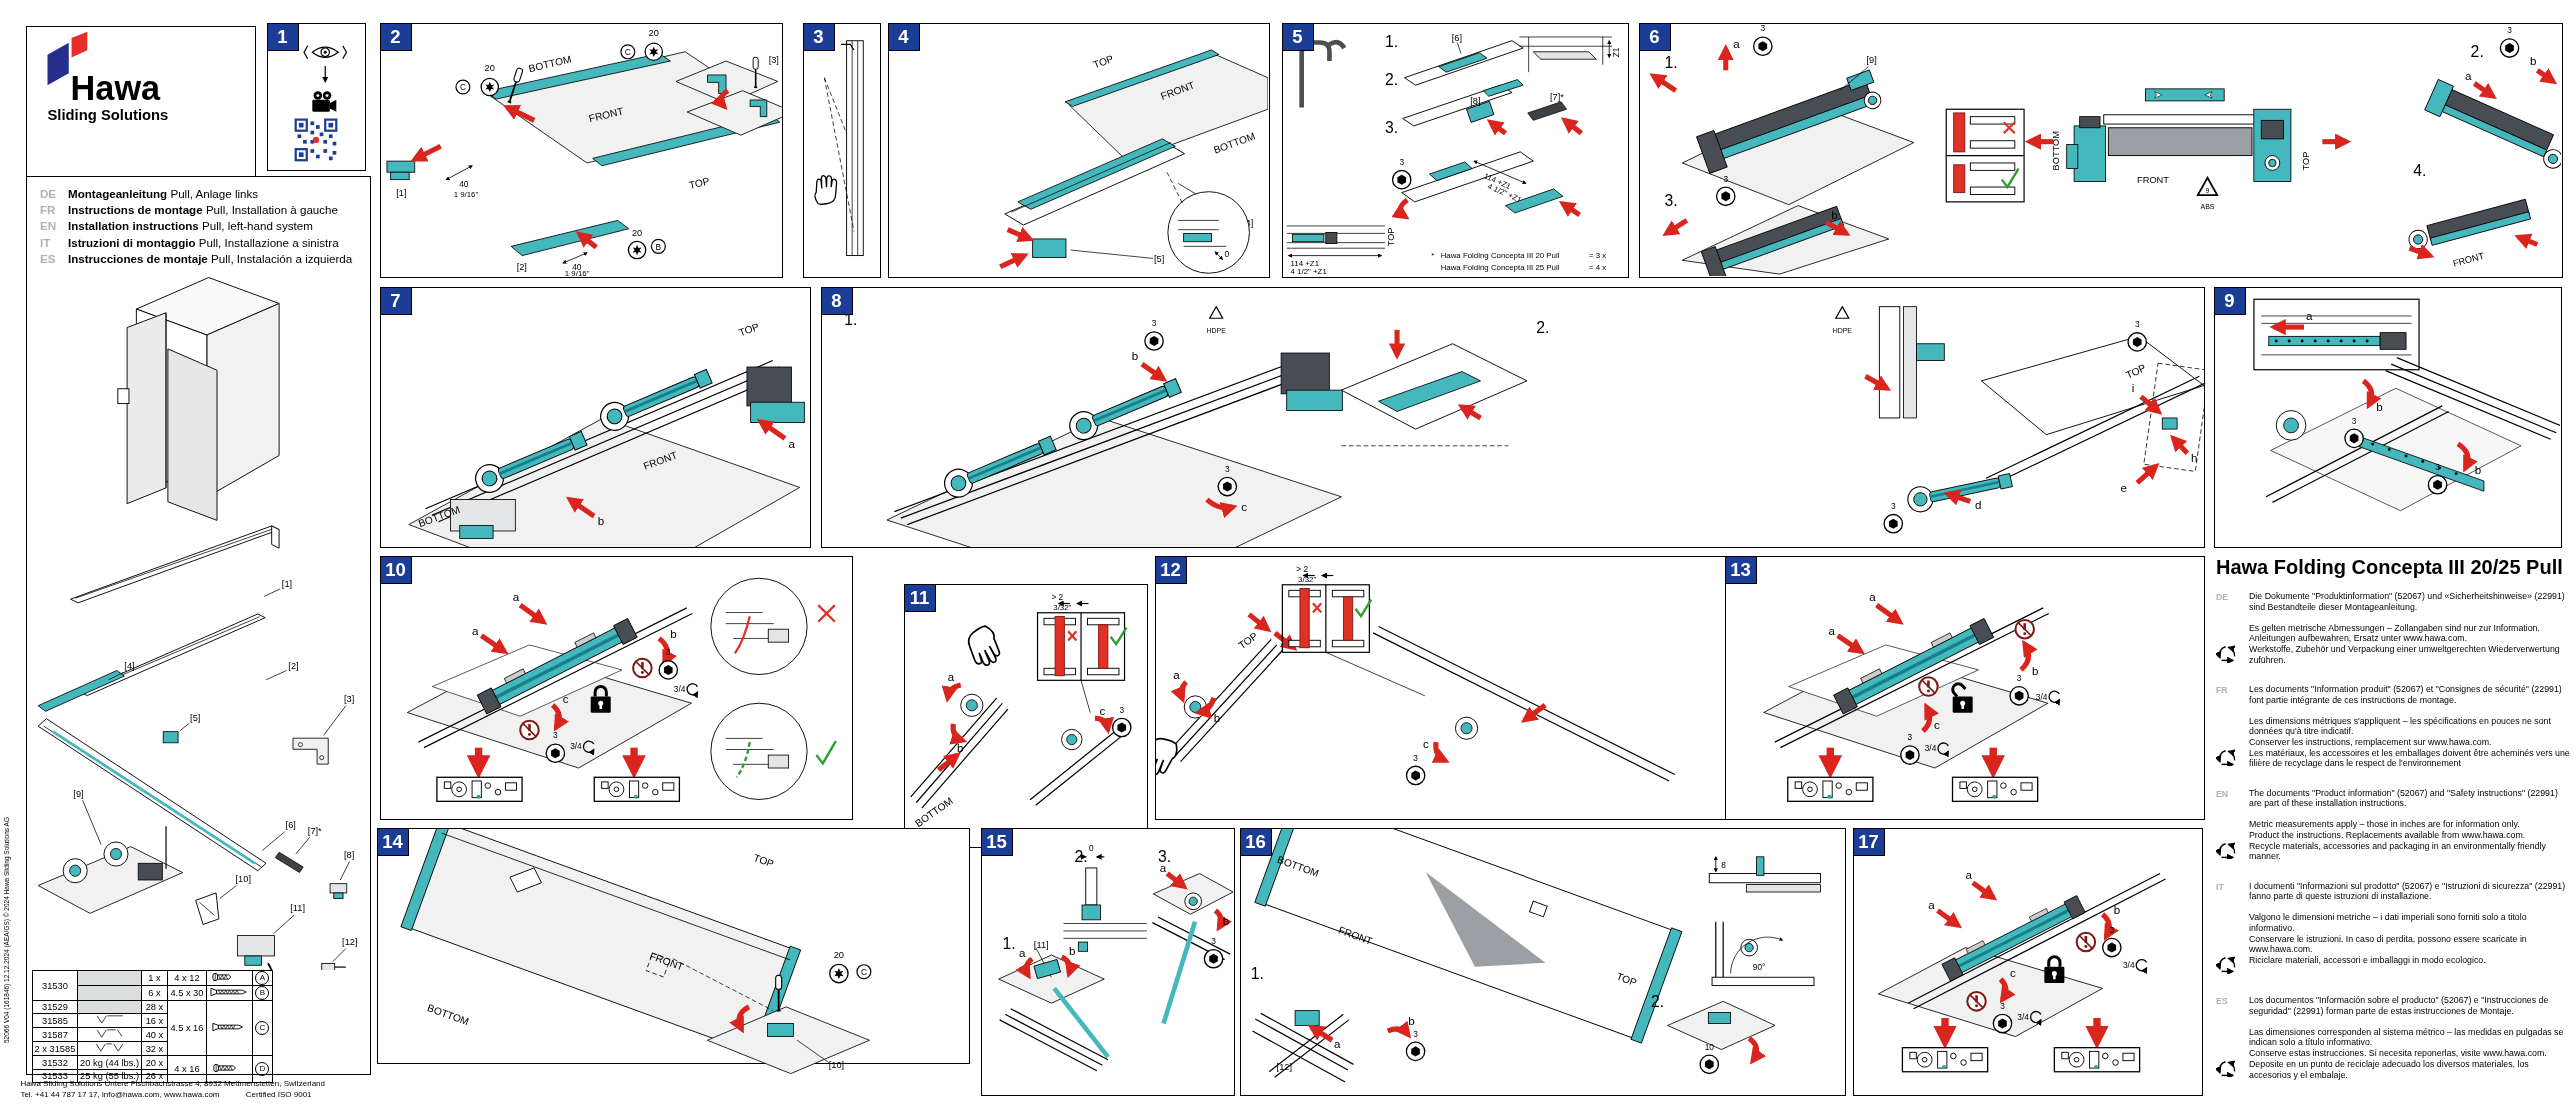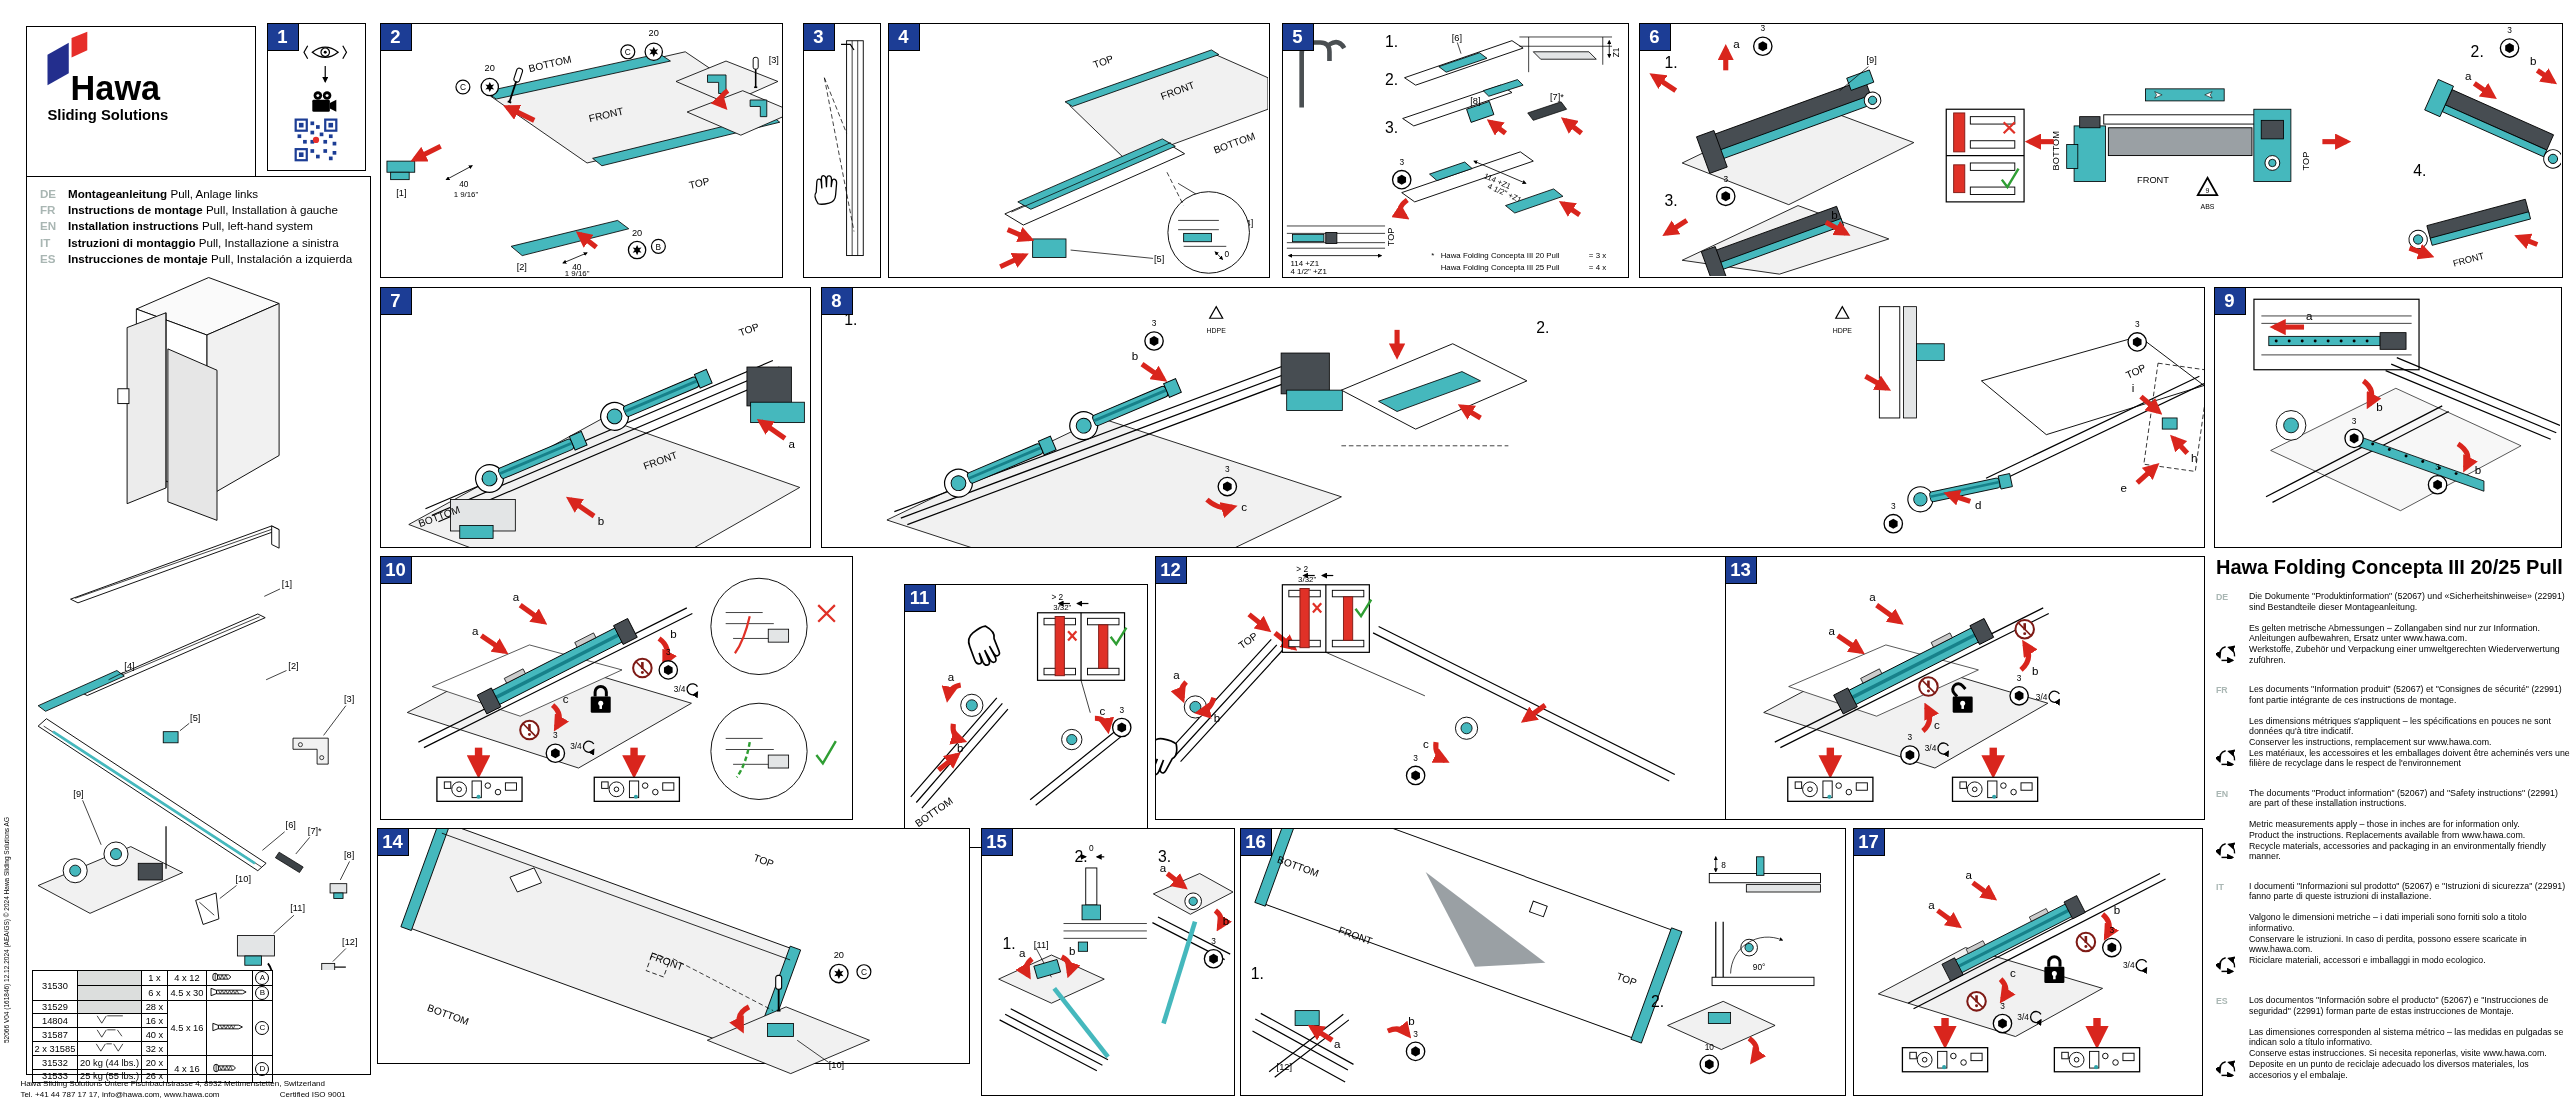--- a/index.html
+++ b/index.html
@@ -346,21 +346,21 @@
         <td>28 x</td>
         <td rowspan="4">4.5 x 16</td>
         <td rowspan="4"><svg width="37" height="12" viewBox="0 0 40 13">
                   <path d="M2,2.5 V10.5 L8,8.2 V4.8 Z" class="wht"></path>
                   <path d="M8,4.5 h22 l4,2 -4,2 h-22 z" class="wht"></path>
                   <path d="M10,4.5 l2,4 2,-4 2,4 2,-4 2,4 2,-4 2,4 2,-4" fill="none" stroke="#000" stroke-width=".7"></path>
                 </svg></td>
         <td rowspan="4"><span class="circ">C</span></td>
       </tr>
       <tr>
-        <td class="pt">14804</td>
+        <td class="pt">31585</td>
         <td><svg width="32" height="11" viewBox="0 0 34 12">
                   <path d="M3,2 L8,10 L13,2" class="thn"></path>
                   <path d="M14,2 H31" class="thn"></path>
                 </svg></td>
         <td>16 x</td>
       </tr>
       <tr>
         <td class="pt">31587</td>
         <td><svg width="32" height="11" viewBox="0 0 34 12">
                   <path d="M3,2 L8,10 L13,2" class="thn"></path>
@@ -398,21 +398,21 @@
       </tr>
     </tbody>
         </table>
   </div>
 </div>
 
 <div class="foot">
   <div>Hawa Sliding Solutions Untere Fischbachstrasse 4, 8932 Mettmenstetten, Switzerland</div>
   <div style="position:relative">
     <span>Tel. +41 44 787 17 17, info@hawa.com, www.hawa.com</span>
-    <span style="margin-left:58px">Certified ISO 9001</span>
+    <span style="margin-left:24px">Certified ISO 9001</span>
   </div>
 </div>
 <div class="ed">52066 V04 (161846) 12.12.2024 (AEA/GS) © 2024 Hawa Sliding Solutions AG</div>
 
 <div class="pnl" style="left:380px;top:23px;width:403px;height:255px">
   <div class="bdg">2</div>
   <svg width="401" height="252" viewBox="0 0 432 272">
     <polygon points="118,78 328,30 432,100 222,150" class="gry"></polygon>
     <polygon points="112,73 300,32 312,40 124,81" class="tl"></polygon>
     <polygon points="228,145 420,98 430,106 238,153" class="tl"></polygon>

